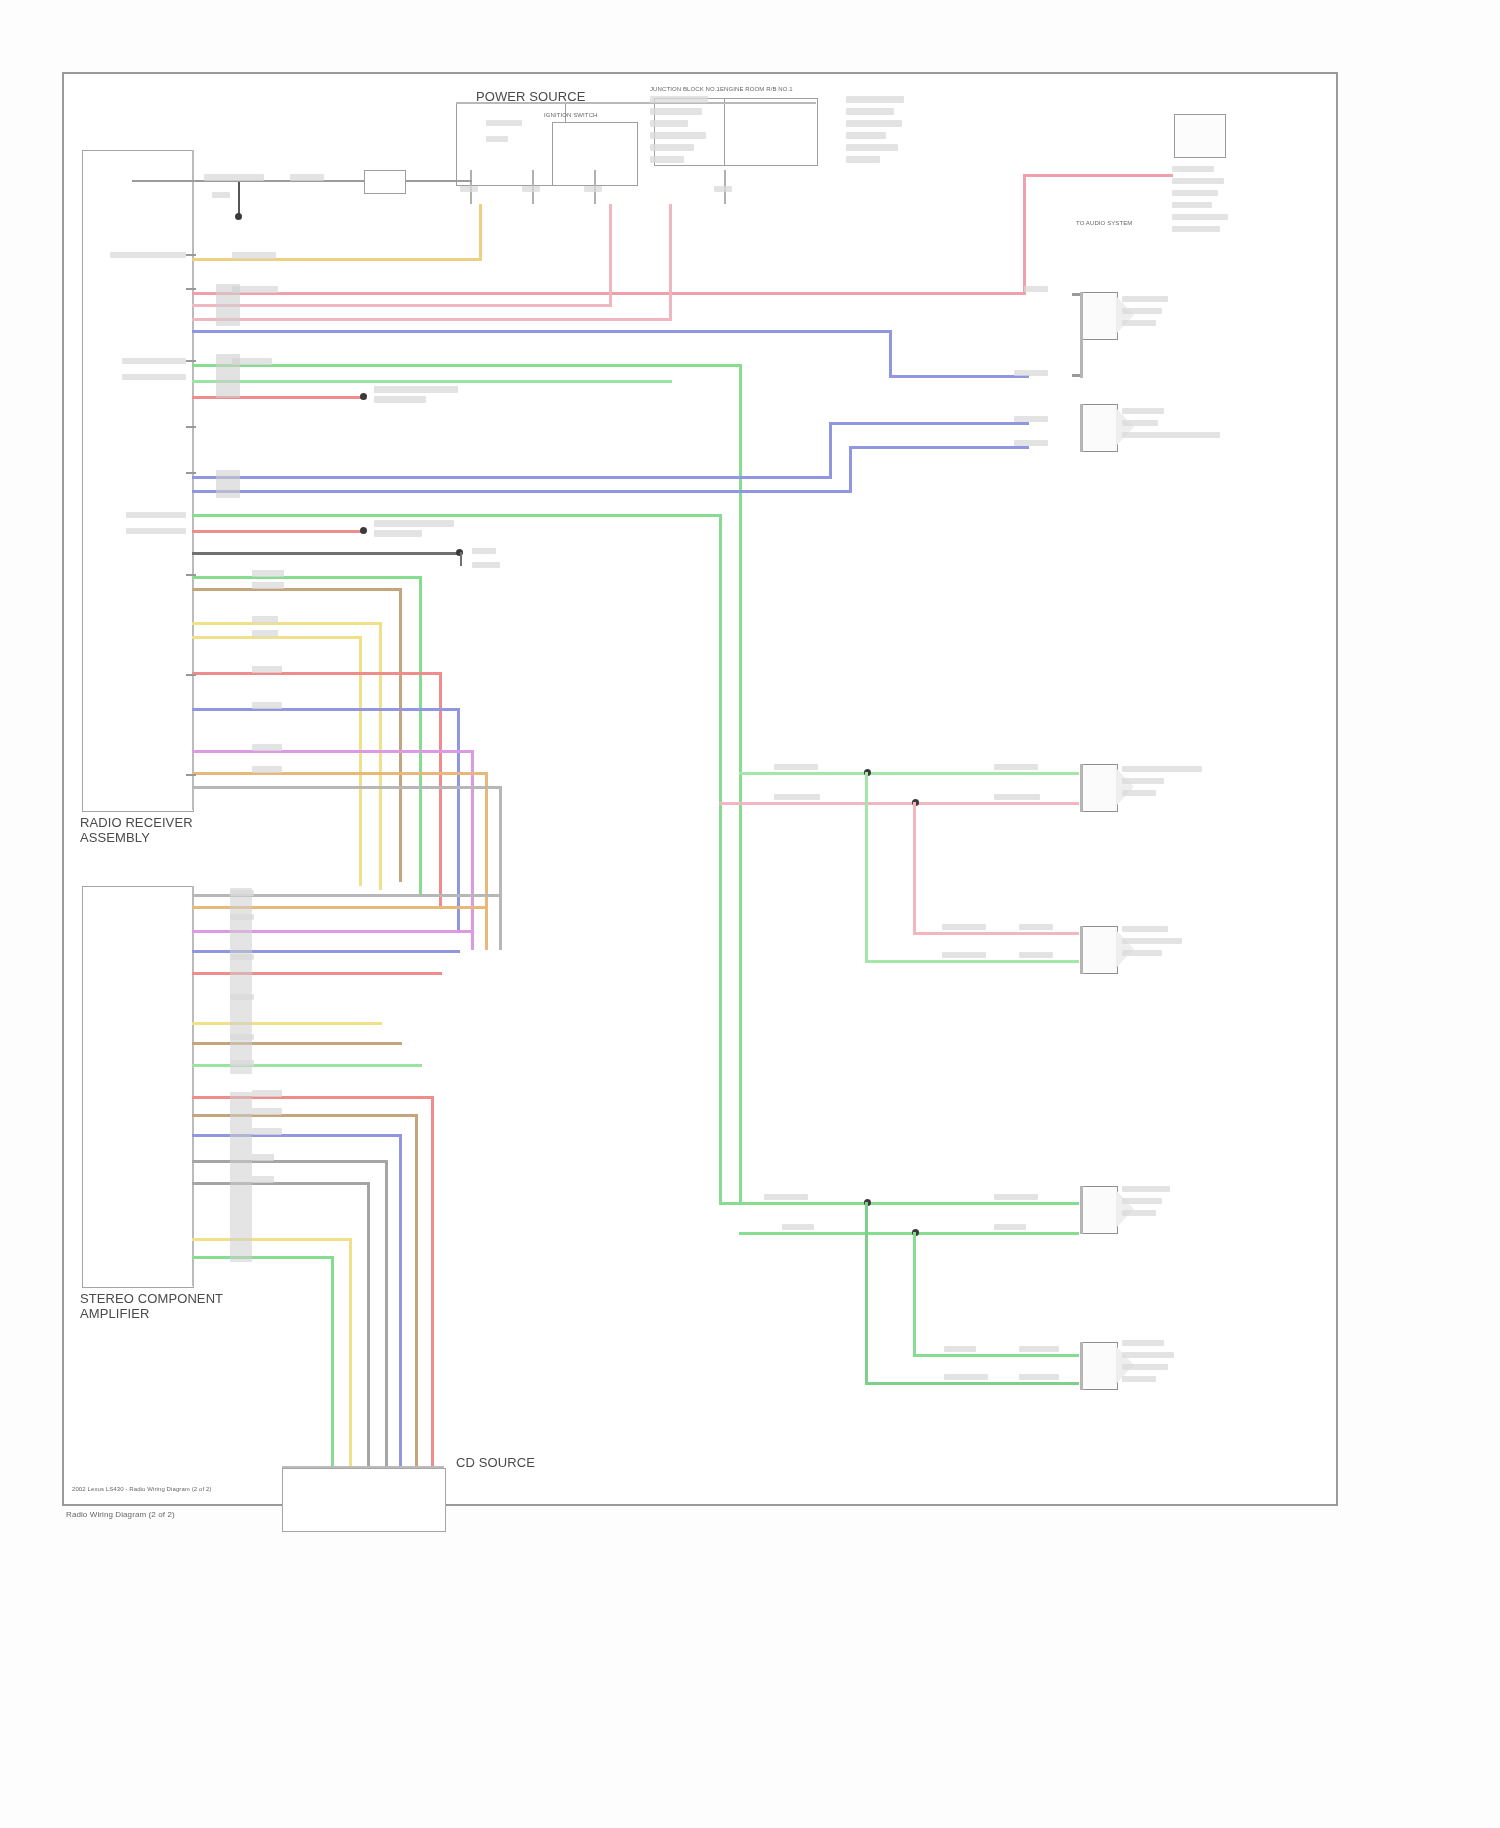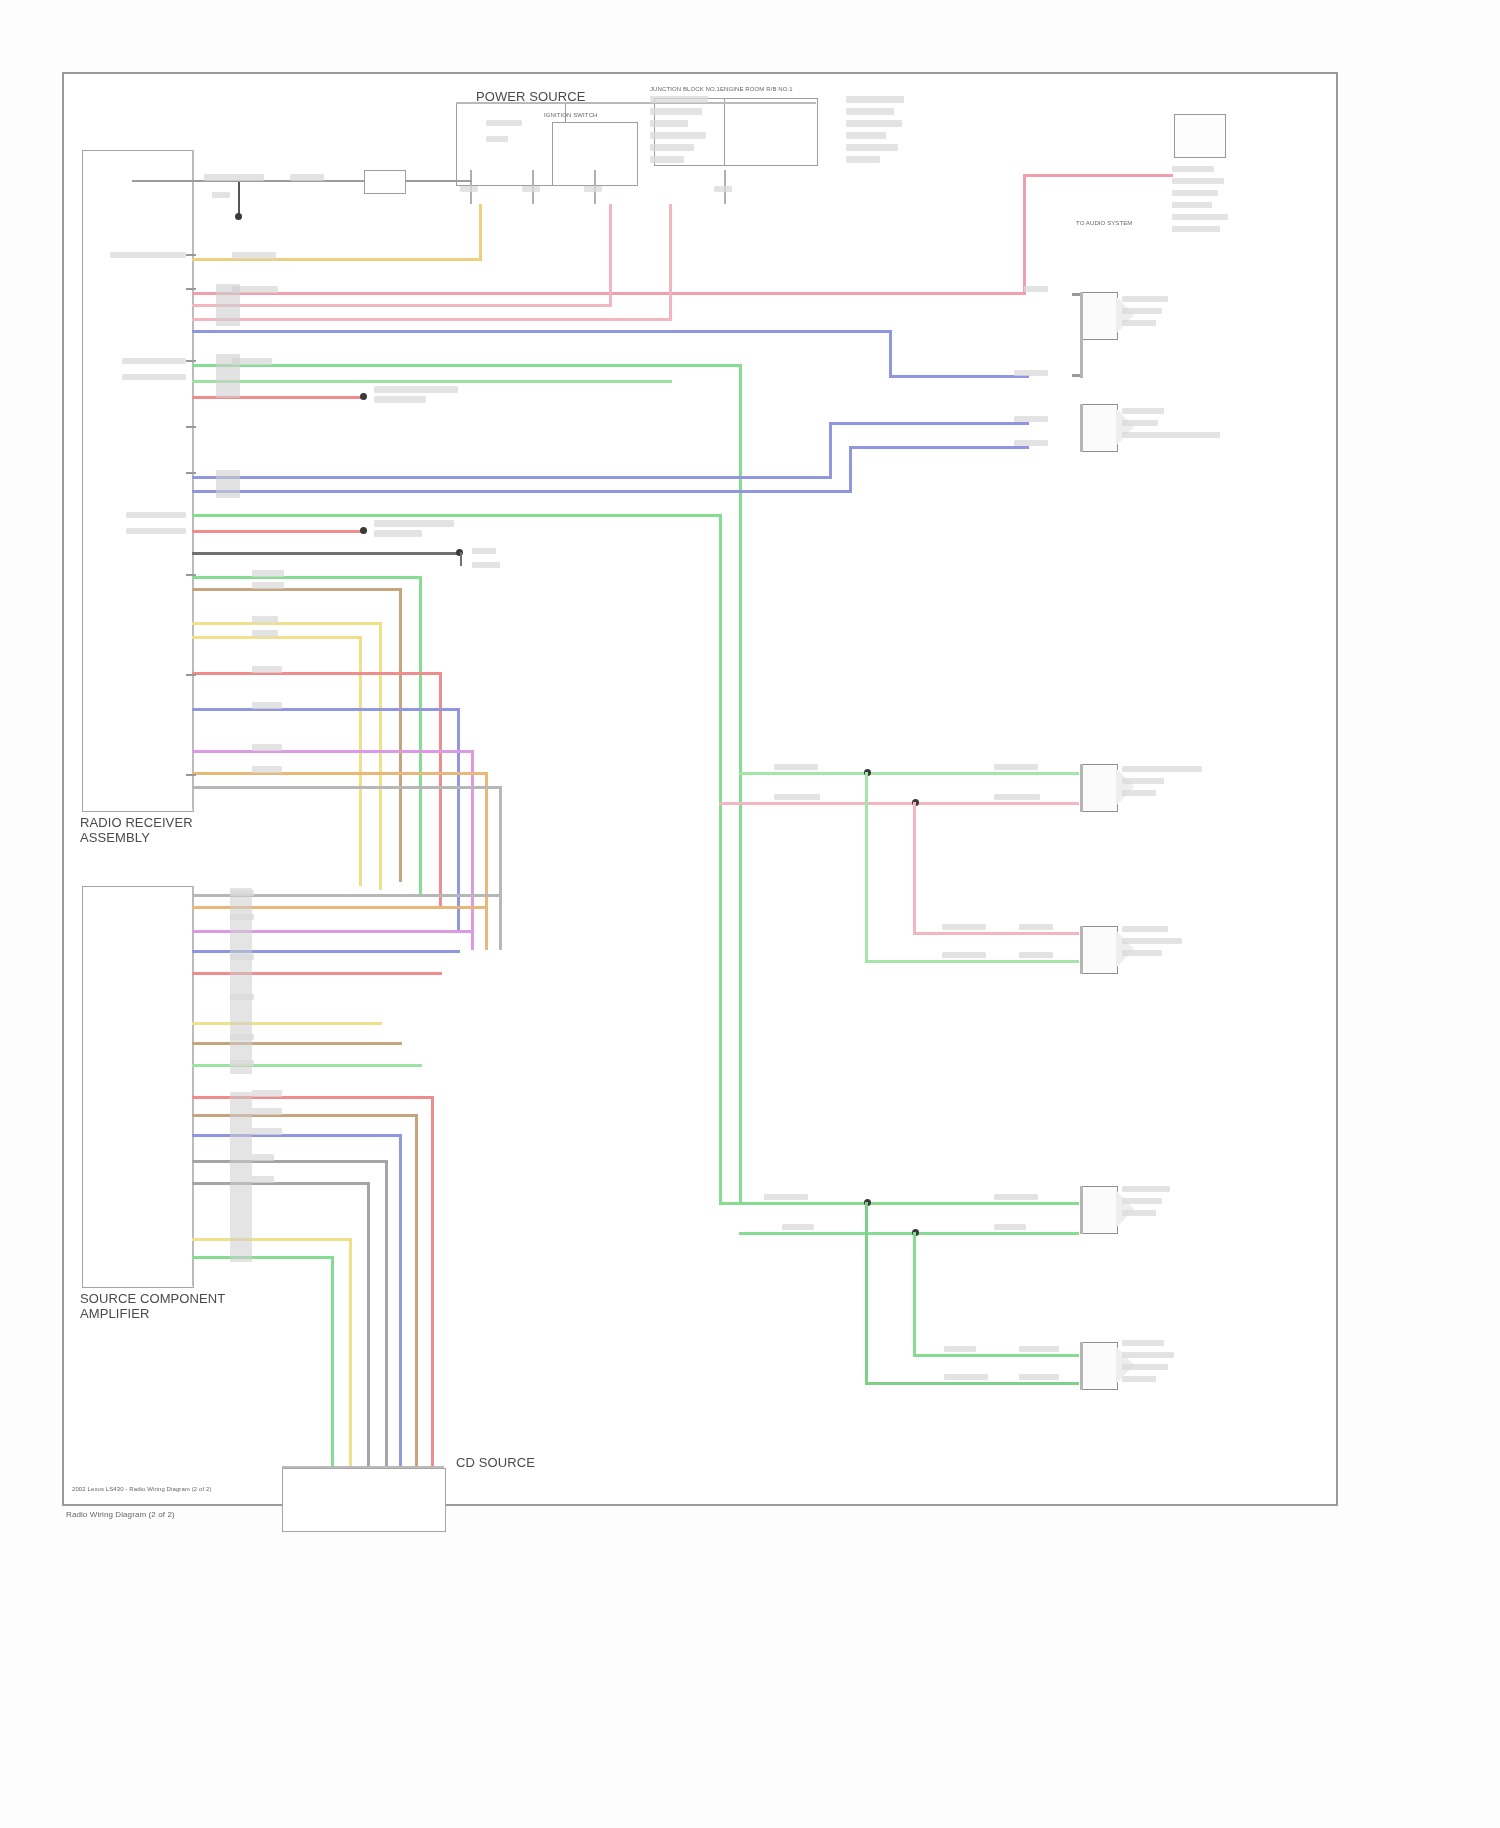--- a/index.html
+++ b/index.html
@@ -183,21 +183,21 @@
     <div class="wire" style="left:122px;top:180px;width:10px;height:2px;background:#999;"></div>
     <div class="wire" style="left:122px;top:214px;width:10px;height:2px;background:#999;"></div>
     <div class="wire" style="left:122px;top:286px;width:10px;height:2px;background:#999;"></div>
     <div class="wire" style="left:122px;top:352px;width:10px;height:2px;background:#999;"></div>
     <div class="wire" style="left:122px;top:398px;width:10px;height:2px;background:#999;"></div>
     <div class="wire" style="left:122px;top:500px;width:10px;height:2px;background:#999;"></div>
     <div class="wire" style="left:122px;top:600px;width:10px;height:2px;background:#999;"></div>
     <div class="wire" style="left:122px;top:700px;width:10px;height:2px;background:#999;"></div>
 
     <div class="modbox" style="left:18px;top:812px;width:110px;height:400px;"></div>
-    <div class="lbl b" style="left:16px;top:1218px;width:120px;">SOURCE COMPONENT
+    <div class="lbl b" style="left:16px;top:1218px;width:120px;">STEREO COMPONENT
 AMPLIFIER</div>
     <div class="wire" style="left:128px;top:812px;width:2px;height:400px;background:#bbb;"></div>
 
     <div class="wire" style="left:128px;top:820px;width:310px;height:3px;background:#b7b7b7;"></div>
     <div class="wire" style="left:128px;top:832px;width:296px;height:3px;background:#e8b87a;"></div>
     <div class="wire" style="left:128px;top:856px;width:282px;height:3px;background:#dc9ae4;"></div>
     <div class="wire" style="left:128px;top:876px;width:268px;height:3px;background:#9096df;"></div>
     <div class="wire" style="left:128px;top:898px;width:250px;height:3px;background:#ef8d8d;"></div>
     <div class="wire" style="left:128px;top:948px;width:190px;height:3px;background:#f1e08a;"></div>
     <div class="wire" style="left:128px;top:968px;width:210px;height:3px;background:#c5a57e;"></div>

